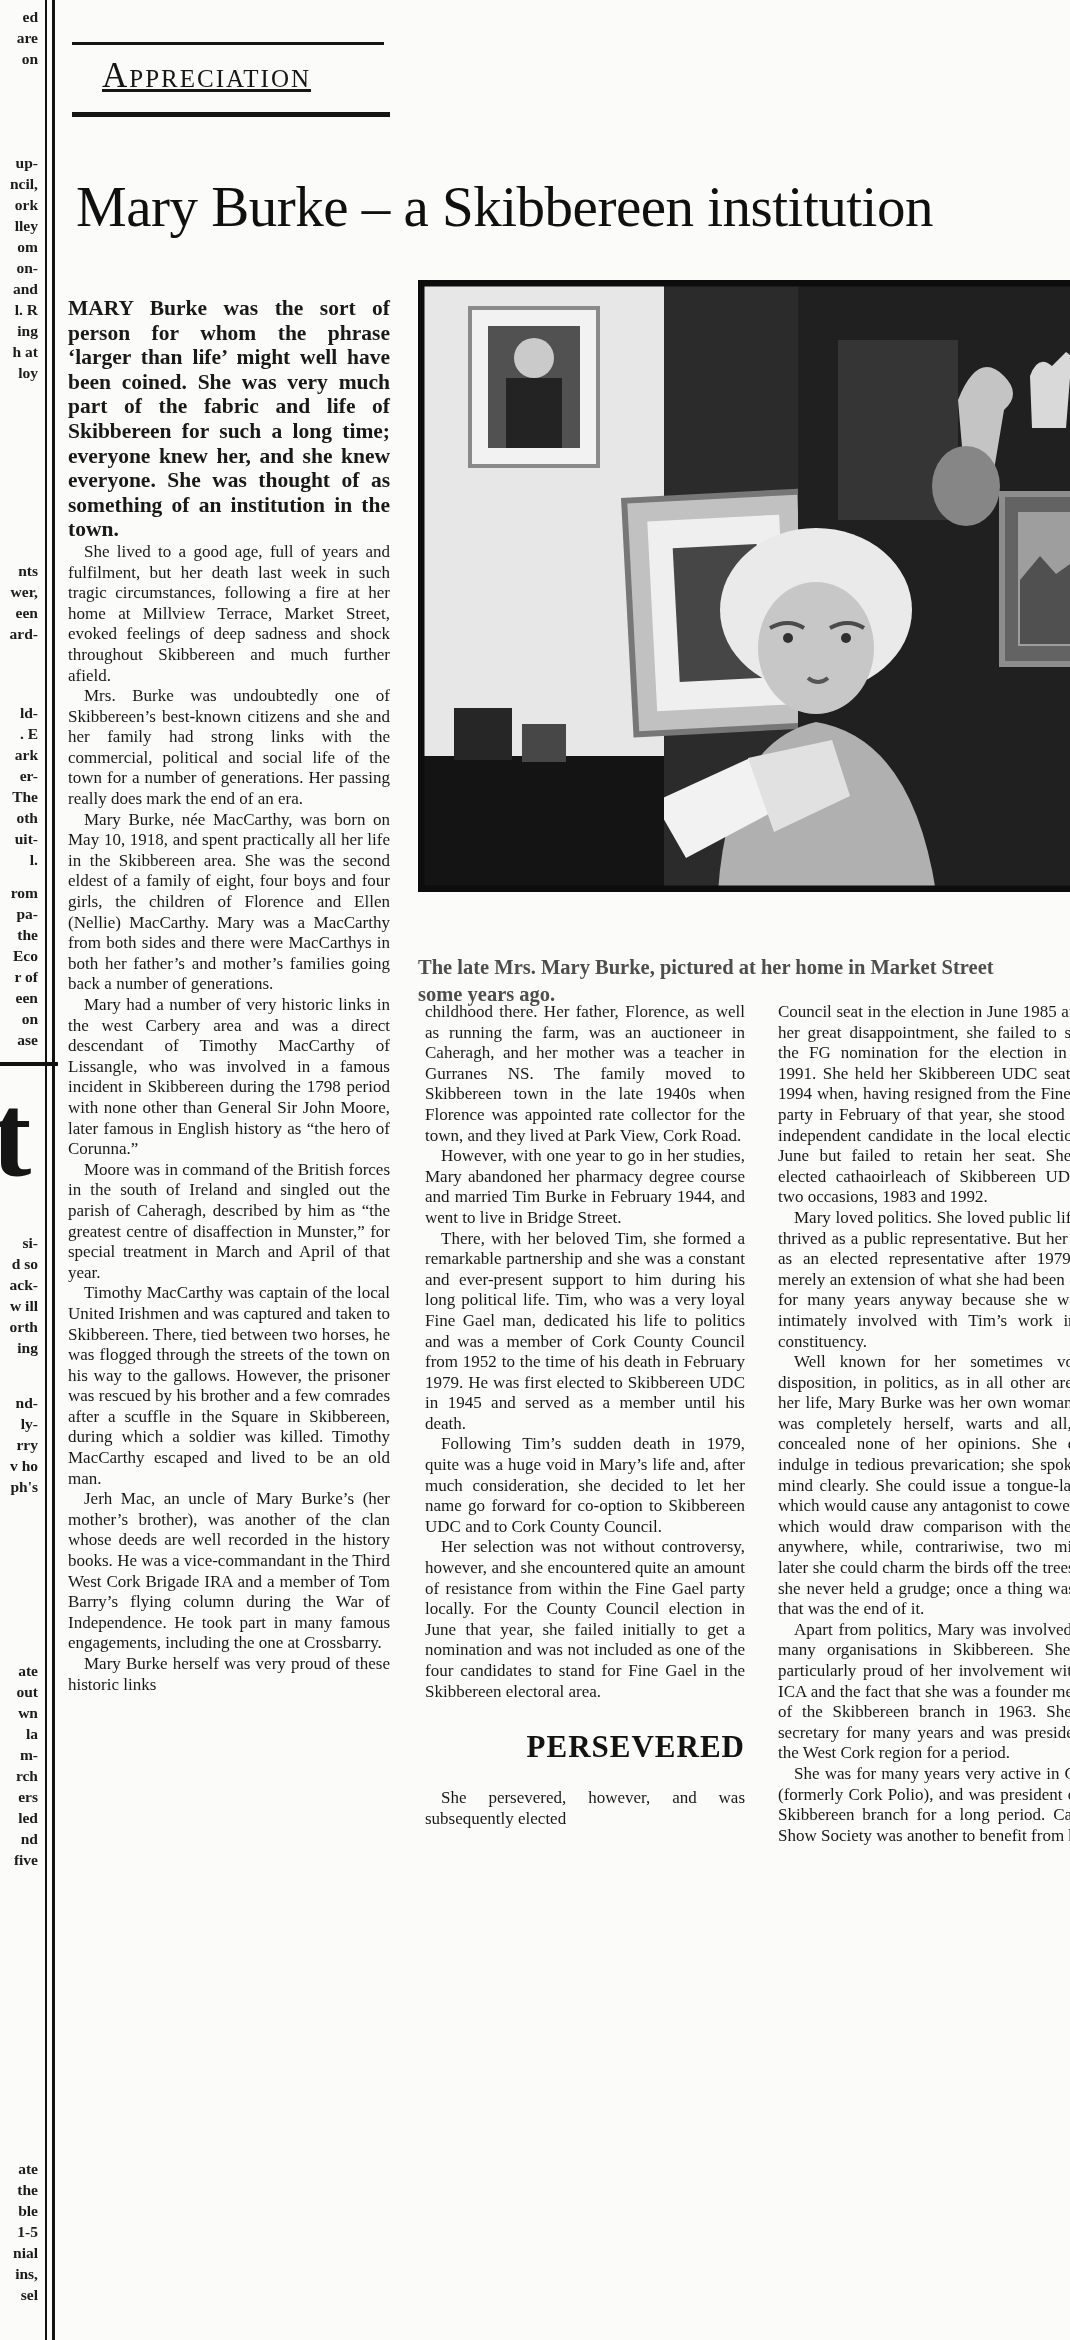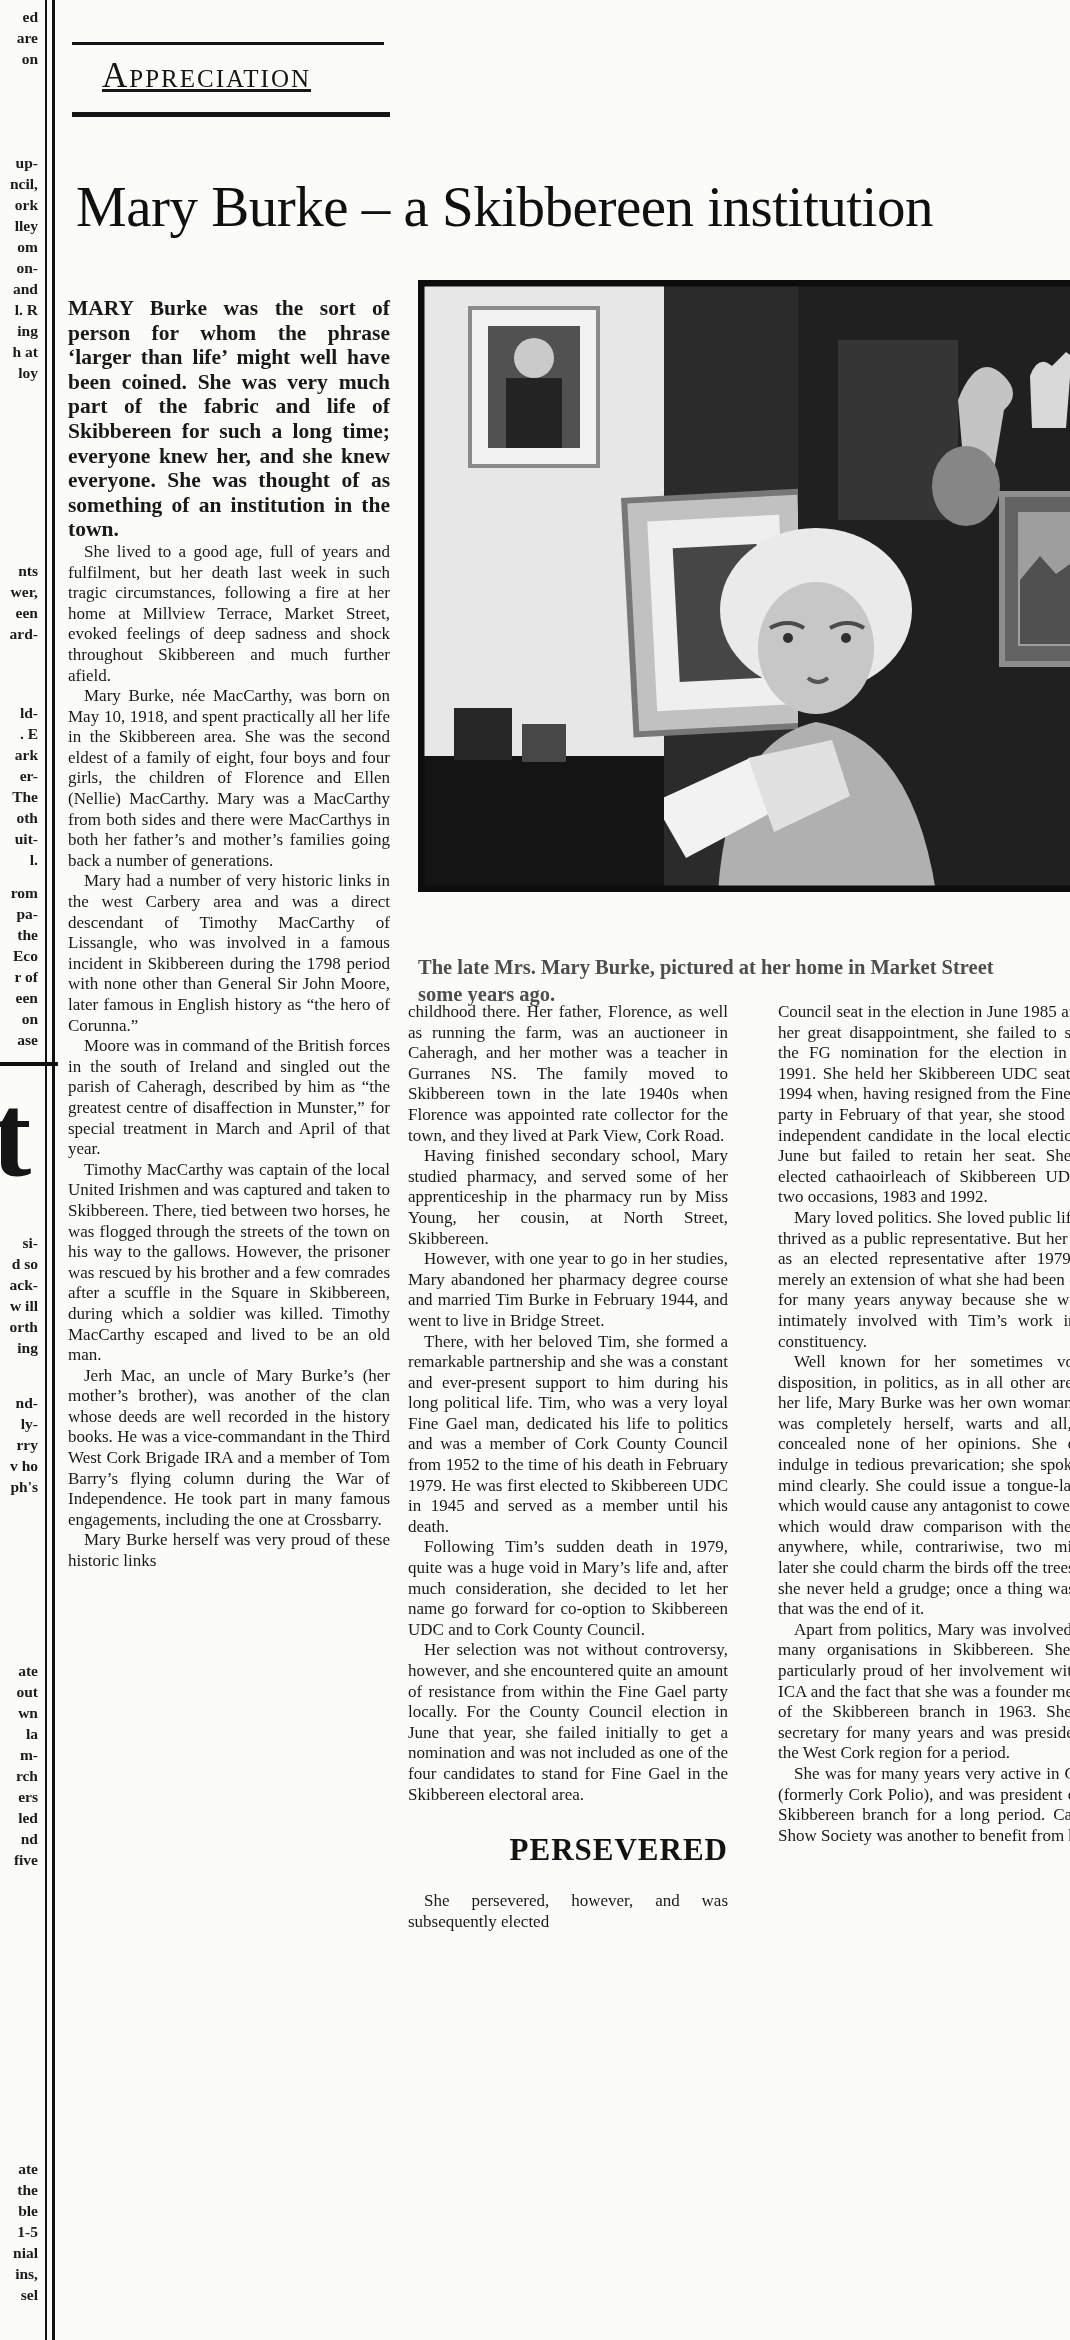--- a/index.html
+++ b/index.html
@@ -35,21 +35,21 @@
     font:400 57px/62px "Liberation Serif", serif;color:#101010;
     letter-spacing:-0.5px;white-space:nowrap;
   }
   
   .col{text-align:justify;}
   .col p{margin:0;}
   .lead{font:700 21.5px/24.6px "Liberation Serif", serif;}
   .bp{font:400 17px/20.6px "Liberation Serif", serif;}
   .ind{text-indent:16px;}
   .col1{left:68px;top:284px;width:322px;margin-top:12px;}
-  .col2{left:408px;top:1002px;width:320px;}
+  .col2{left:425px;top:1002px;width:320px;}
   .col3{left:778px;top:1002px;width:330px;}
   .subhead{
     text-align:right;margin:28px 0 24px 0;
     font:700 31px/34px "Liberation Serif", serif;letter-spacing:1px;color:#131313;
   }
   
   .photo{left:418px;top:280px;width:682px;height:612px;overflow:hidden;}
   .caption{
     left:418px;top:906px;width:590px;
     font:700 20.5px/27px "Liberation Serif", serif;text-align:left;color:#1d4ed8;margin-top:48px;
@@ -178,31 +178,31 @@
     <rect x="104" y="444" width="44" height="38" fill="#4c463c"></rect>
 
     <rect x="3" y="3" width="676" height="606" fill="none" stroke="#0d0d0d" stroke-width="7"></rect>
   </svg>
 </div>
 <div class="abs caption">The late Mrs. Mary Burke, pictured at her home in Market Street some years ago.</div>
 
 <div class="abs col col1">
   <p class="lead">MARY Burke was the sort of person for whom the phrase ‘larger than life’ might well have been coined. She was very much part of the fabric and life of Skibbereen for such a long time; everyone knew her, and she knew everyone. She was thought of as something of an institution in the town.</p>
   <p class="bp ind">She lived to a good age, full of years and fulfilment, but her death last week in such tragic circumstances, following a fire at her home at Millview Terrace, Market Street, evoked feelings of deep sadness and shock throughout Skibbereen and much further afield.</p>
+  <p class="bp ind">Mrs. Burke was undoubtedly one of Skibbereen’s best-known citizens and she and her family had strong links with the commercial, political and social life of the town for a number of generations. Her passing really does mark the end of an era.</p>
   <p class="bp ind">Mary Burke, née MacCarthy, was born on May 10, 1918, and spent practically all her life in the Skibbereen area. She was the second eldest of a family of eight, four boys and four girls, the children of Florence and Ellen (Nellie) MacCarthy. Mary was a MacCarthy from both sides and there were MacCarthys in both her father’s and mother’s families going back a number of generations.</p>
   <p class="bp ind">Mary had a number of very historic links in the west Carbery area and was a direct descendant of Timothy MacCarthy of Lissangle, who was involved in a famous incident in Skibbereen during the 1798 period with none other than General Sir John Moore, later famous in English history as “the hero of Corunna.”</p>
   <p class="bp ind">Moore was in command of the British forces in the south of Ireland and singled out the parish of Caheragh, described by him as “the greatest centre of disaffection in Munster,” for special treatment in March and April of that year.</p>
   <p class="bp ind">Timothy MacCarthy was captain of the local United Irishmen and was captured and taken to Skibbereen. There, tied between two horses, he was flogged through the streets of the town on his way to the gallows. However, the prisoner was rescued by his brother and a few comrades after a scuffle in the Square in Skibbereen, during which a soldier was killed. Timothy MacCarthy escaped and lived to be an old man.</p>
   <p class="bp ind">Jerh Mac, an uncle of Mary Burke’s (her mother’s brother), was another of the clan whose deeds are well recorded in the history books. He was a vice-commandant in the Third West Cork Brigade IRA and a member of Tom Barry’s flying column during the War of Independence. He took part in many famous engagements, including the one at Crossbarry.</p>
   <p class="bp ind">Mary Burke herself was very proud of these historic links</p>
 </div>
 
 <div class="abs col col2">
   <p class="bp">childhood there. Her father, Florence, as well as running the farm, was an auctioneer in Caheragh, and her mother was a teacher in Gurranes NS. The family moved to Skibbereen town in the late 1940s when Florence was appointed rate collector for the town, and they lived at Park View, Cork Road.</p>
-  <p class="bp ind">Having finished secondary school, Mary studied pharmacy, and served some of her apprenticeship in the pharmacy run by Miss Young, her cousin, at North Street, Skibbereen.</p>
   <p class="bp ind">However, with one year to go in her studies, Mary abandoned her pharmacy degree course and married Tim Burke in February 1944, and went to live in Bridge Street.</p>
   <p class="bp ind">There, with her beloved Tim, she formed a remarkable partnership and she was a constant and ever-present support to him during his long political life. Tim, who was a very loyal Fine Gael man, dedicated his life to politics and was a member of Cork County Council from 1952 to the time of his death in February 1979. He was first elected to Skibbereen UDC in 1945 and served as a member until his death.</p>
   <p class="bp ind">Following Tim’s sudden death in 1979, quite was a huge void in Mary’s life and, after much consideration, she decided to let her name go forward for co-option to Skibbereen UDC and to Cork County Council.</p>
   <p class="bp ind">Her selection was not without controversy, however, and she encountered quite an amount of resistance from within the Fine Gael party locally. For the County Council election in June that year, she failed initially to get a nomination and was not included as one of the four candidates to stand for Fine Gael in the Skibbereen electoral area.</p>
   <div class="subhead">PERSEVERED</div>
   <p class="bp ind">She persevered, however, and was subsequently elected</p>
 </div>
 
 <div class="abs col col3">
   <p class="bp">Council seat in the election in June 1985 and, to her great disappointment, she failed to secure the FG nomination for the election in June 1991. She held her Skibbereen UDC seat until 1994 when, having resigned from the Fine Gael party in February of that year, she stood as an independent candidate in the local elections in June but failed to retain her seat. She was elected cathaoirleach of Skibbereen UDC on two occasions, 1983 and 1992.</p>

